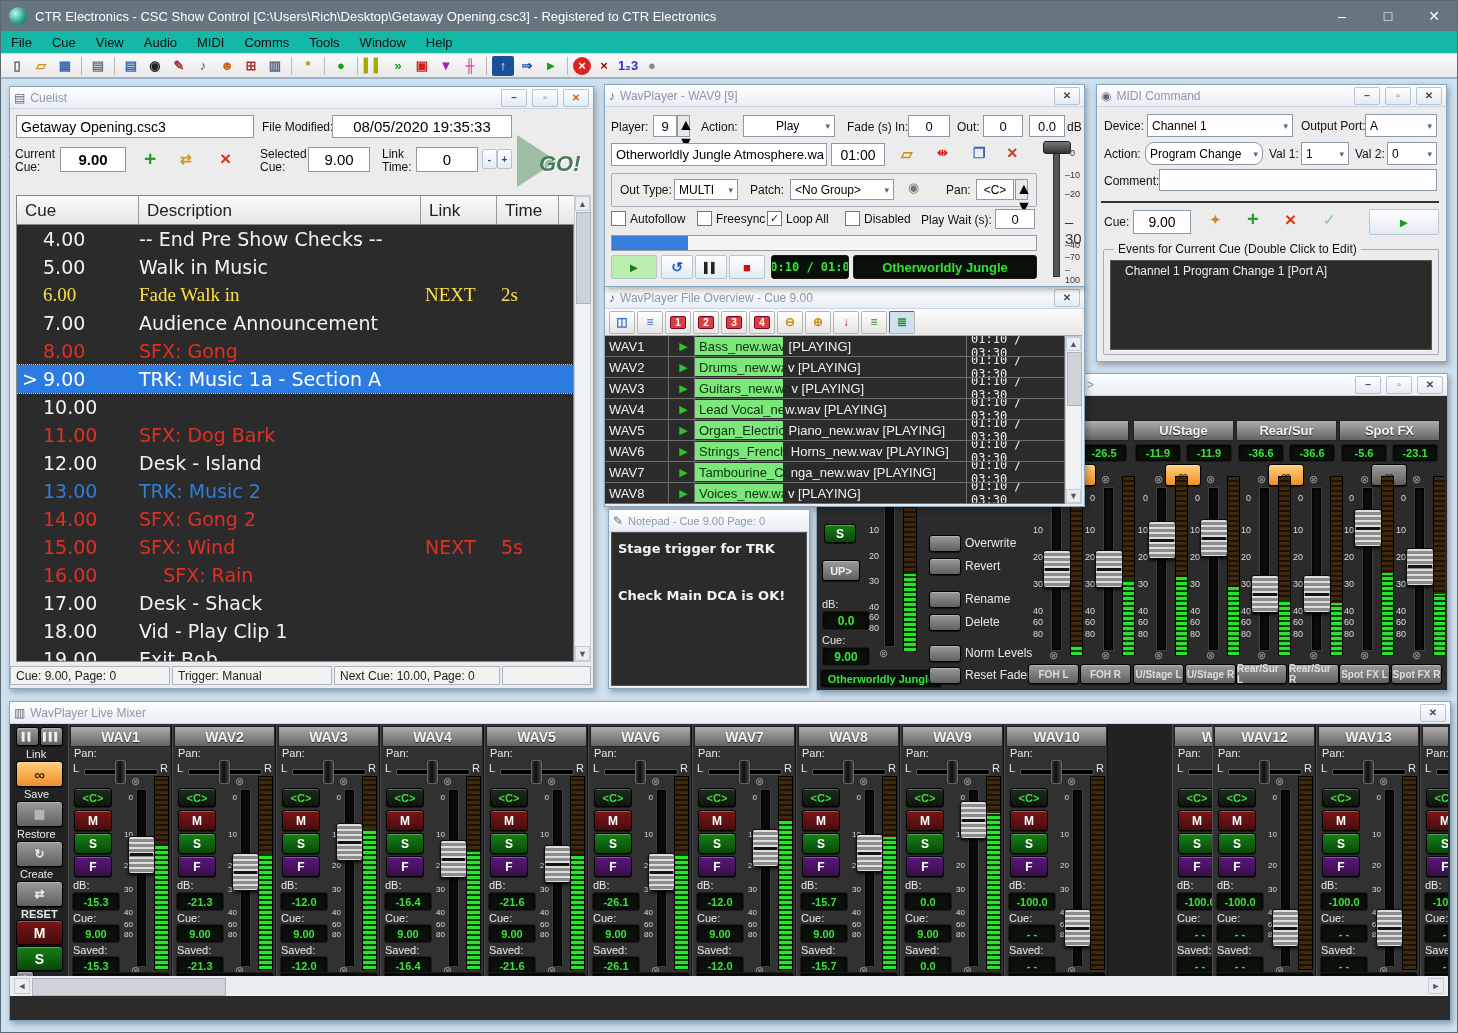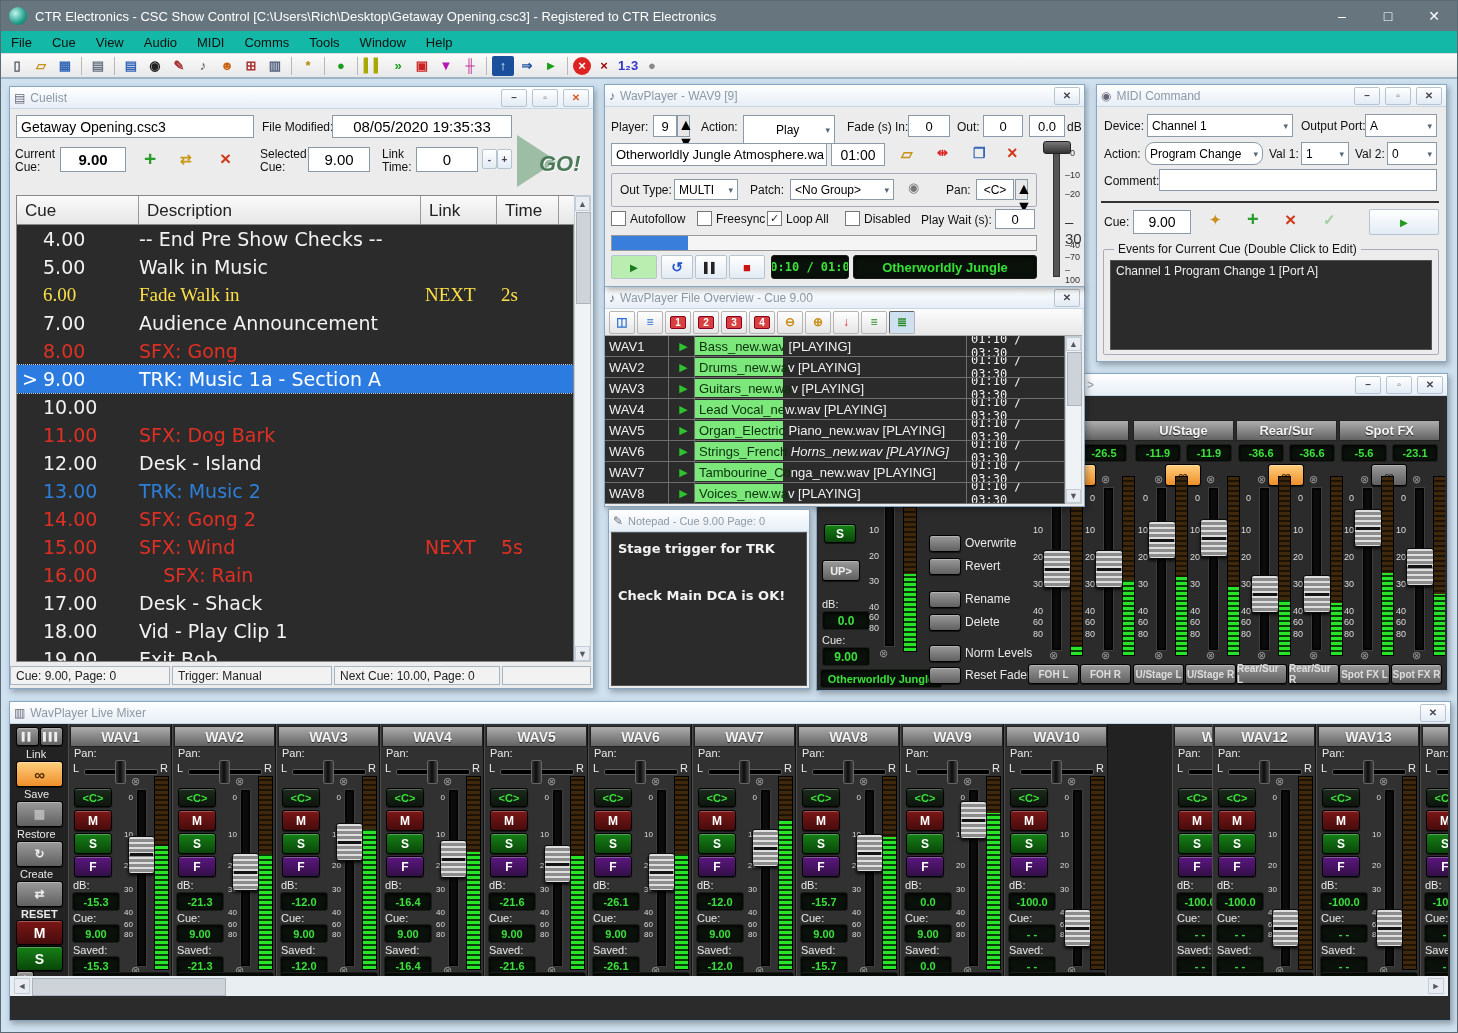--- a/index.html
+++ b/index.html
@@ -382,21 +382,21 @@
       <span class="cbtn">✕</span>
     </div>
     <div class="abs" id="wavBody" style="left:0;top:22px;width:477px;height:177px">
         <div class="abs lbl" style="left: 6px; top: 13px;">Player:</div>
         <div class="abs inp ctr" style="left: 48px; top: 8px; width: 24px; height: 22px;">9</div>
         <div class="abs spn" style="left: 72px; top: 8px; height: 22px;">
           <div>▲</div>
           <div>▼</div>
         </div>
         <div class="abs lbl" style="left: 96px; top: 13px;">Action:</div>
-        <div class="abs dd" style="left: 138px; top: 8px; width: 92px; height: 29px; padding-left: 32px;">Play<div style="margin-left: auto; font-size: 9px; color: rgb(85, 102, 119);">▾</div></div>
+        <div class="abs dd" style="left: 138px; top: 8px; width: 92px; height: 22px; padding-left: 32px;">Play<div style="margin-left: auto; font-size: 9px; color: rgb(85, 102, 119);">▾</div></div>
         <div class="abs lbl" style="left: 242px; top: 13px;">Fade (s) In:</div>
         <div class="abs inp ctr" style="left: 303px; top: 8px; width: 42px; height: 22px;">0</div>
         <div class="abs lbl" style="left: 352px; top: 13px;">Out:</div>
         <div class="abs inp ctr" style="left: 378px; top: 8px; width: 40px; height: 22px;">0</div>
         <div class="abs inp ctr" style="left: 424px; top: 8px; width: 36px; height: 22px;">0.0</div>
         <div class="abs lbl" style="left: 462px; top: 13px;">dB</div>
         <div class="abs inp" style="left: 6px; top: 36px; width: 216px; height: 23px; font-size: 13px;">Otherworldly Jungle Atmosphere.wa</div>
         <div class="abs inp ctr" style="left: 226px; top: 36px; width: 54px; height: 23px; font-size: 14px;">01:00</div>
         <div class="abs" style="left: 296px; top: 38px; color: rgb(201, 143, 26); font-size: 15px; font-weight: bold;">▱</div>
         <div class="abs" style="left: 332px; top: 38px; color: rgb(221, 34, 34); font-size: 13px; font-weight: bold;">⇹</div>
@@ -481,21 +481,21 @@
         <div class="abs lbl" style="left: 7px; top: 108px;">Cue:</div>
         <div class="abs inp ctr" style="left: 36px; top: 103px; width: 58px; height: 24px; font-size: 14px;">9.00</div>
         <div class="abs" style="left: 112px; top: 104px; color: rgb(201, 143, 26); font-size: 15px;">✦</div>
         <div class="abs" style="left: 150px; top: 101px; color: rgb(42, 158, 42); font-size: 20px; font-weight: bold;">+</div>
         <div class="abs" style="left: 188px; top: 102px; color: rgb(208, 58, 26); font-size: 19px; font-weight: bold;">×</div>
         <div class="abs" style="left: 226px; top: 104px; color: rgb(156, 207, 156); font-size: 15px; font-weight: bold;">✓</div>
         <div class="abs cbtn" style="left: 272px; top: 102px; width: 68px; height: 24px; color: rgb(26, 158, 26); font-size: 13px;">►</div>
         <div class="abs gb" style="left: 6px; top: 142px; width: 334px; height: 104px;">
           <div class="abs" style="left: 10px; top: -8px; background: rgb(236, 236, 236); padding: 0px 4px; font-size: 12px; color: rgb(17, 17, 17);">Events for Current Cue (Double Click to Edit)</div>
           <div class="abs dark" style="left: 6px; top: 10px; width: 320px; height: 88px; border: 1px solid rgb(85, 85, 85); overflow: hidden;">
-            <div style="color: rgb(238, 238, 238); font-size: 12px; padding: 3px 5px;">Channel 1 Program Change 1 [Port A]</div>
+            <div style="color: rgb(238, 238, 238); font-size: 12px; padding: 3px 14px;">Channel 1 Program Change 1 [Port A]</div>
           </div>
         </div>
       </div>
   </div>
 
   <div class="w" style="left:603px;top:285px;width:479px;height:219px;z-index:3">
     <div class="tb">
       <span class="wico">♪</span>
       <span class="ttl">WavPlayer File Overview - Cue 9.00</span>
       <span class="cbtn">✕</span>
@@ -572,21 +572,21 @@
               <span style="position: relative; z-index: 1; white-space: pre;"> Piano_new.wav [PLAYING]</span>
             </div>
             <div style="justify-content: center; font-family: &quot;DejaVu Sans Mono&quot;, monospace; font-size: 12px;">01:10 / 03:30</div>
           </div>
           <div class="ovrow">
             <div>WAV6</div>
             <div style="color: rgb(46, 194, 46); font-size: 11px; justify-content: center;">▶</div>
             <div>
               <div class="gblock"></div>
               <span style="position: relative; color: rgb(9, 48, 9); z-index: 1;">Strings_French</span>
-              <span style="position: relative; z-index: 1; white-space: pre; font-style: italic;"> Horns_new.wav [PLAYING]</span>
+              <span style="position: relative; z-index: 1; white-space: pre;"> Horns_new.wav [PLAYING]</span>
             </div>
             <div style="justify-content: center; font-family: &quot;DejaVu Sans Mono&quot;, monospace; font-size: 12px;">01:10 / 03:30</div>
           </div>
           <div class="ovrow">
             <div>WAV7</div>
             <div style="color: rgb(46, 194, 46); font-size: 11px; justify-content: center;">▶</div>
             <div>
               <div class="gblock"></div>
               <span style="position: relative; color: rgb(9, 48, 9); z-index: 1;">Tambourine_Co</span>
               <span style="position: relative; z-index: 1; white-space: pre;">nga_new.wav [PLAYING]</span>

